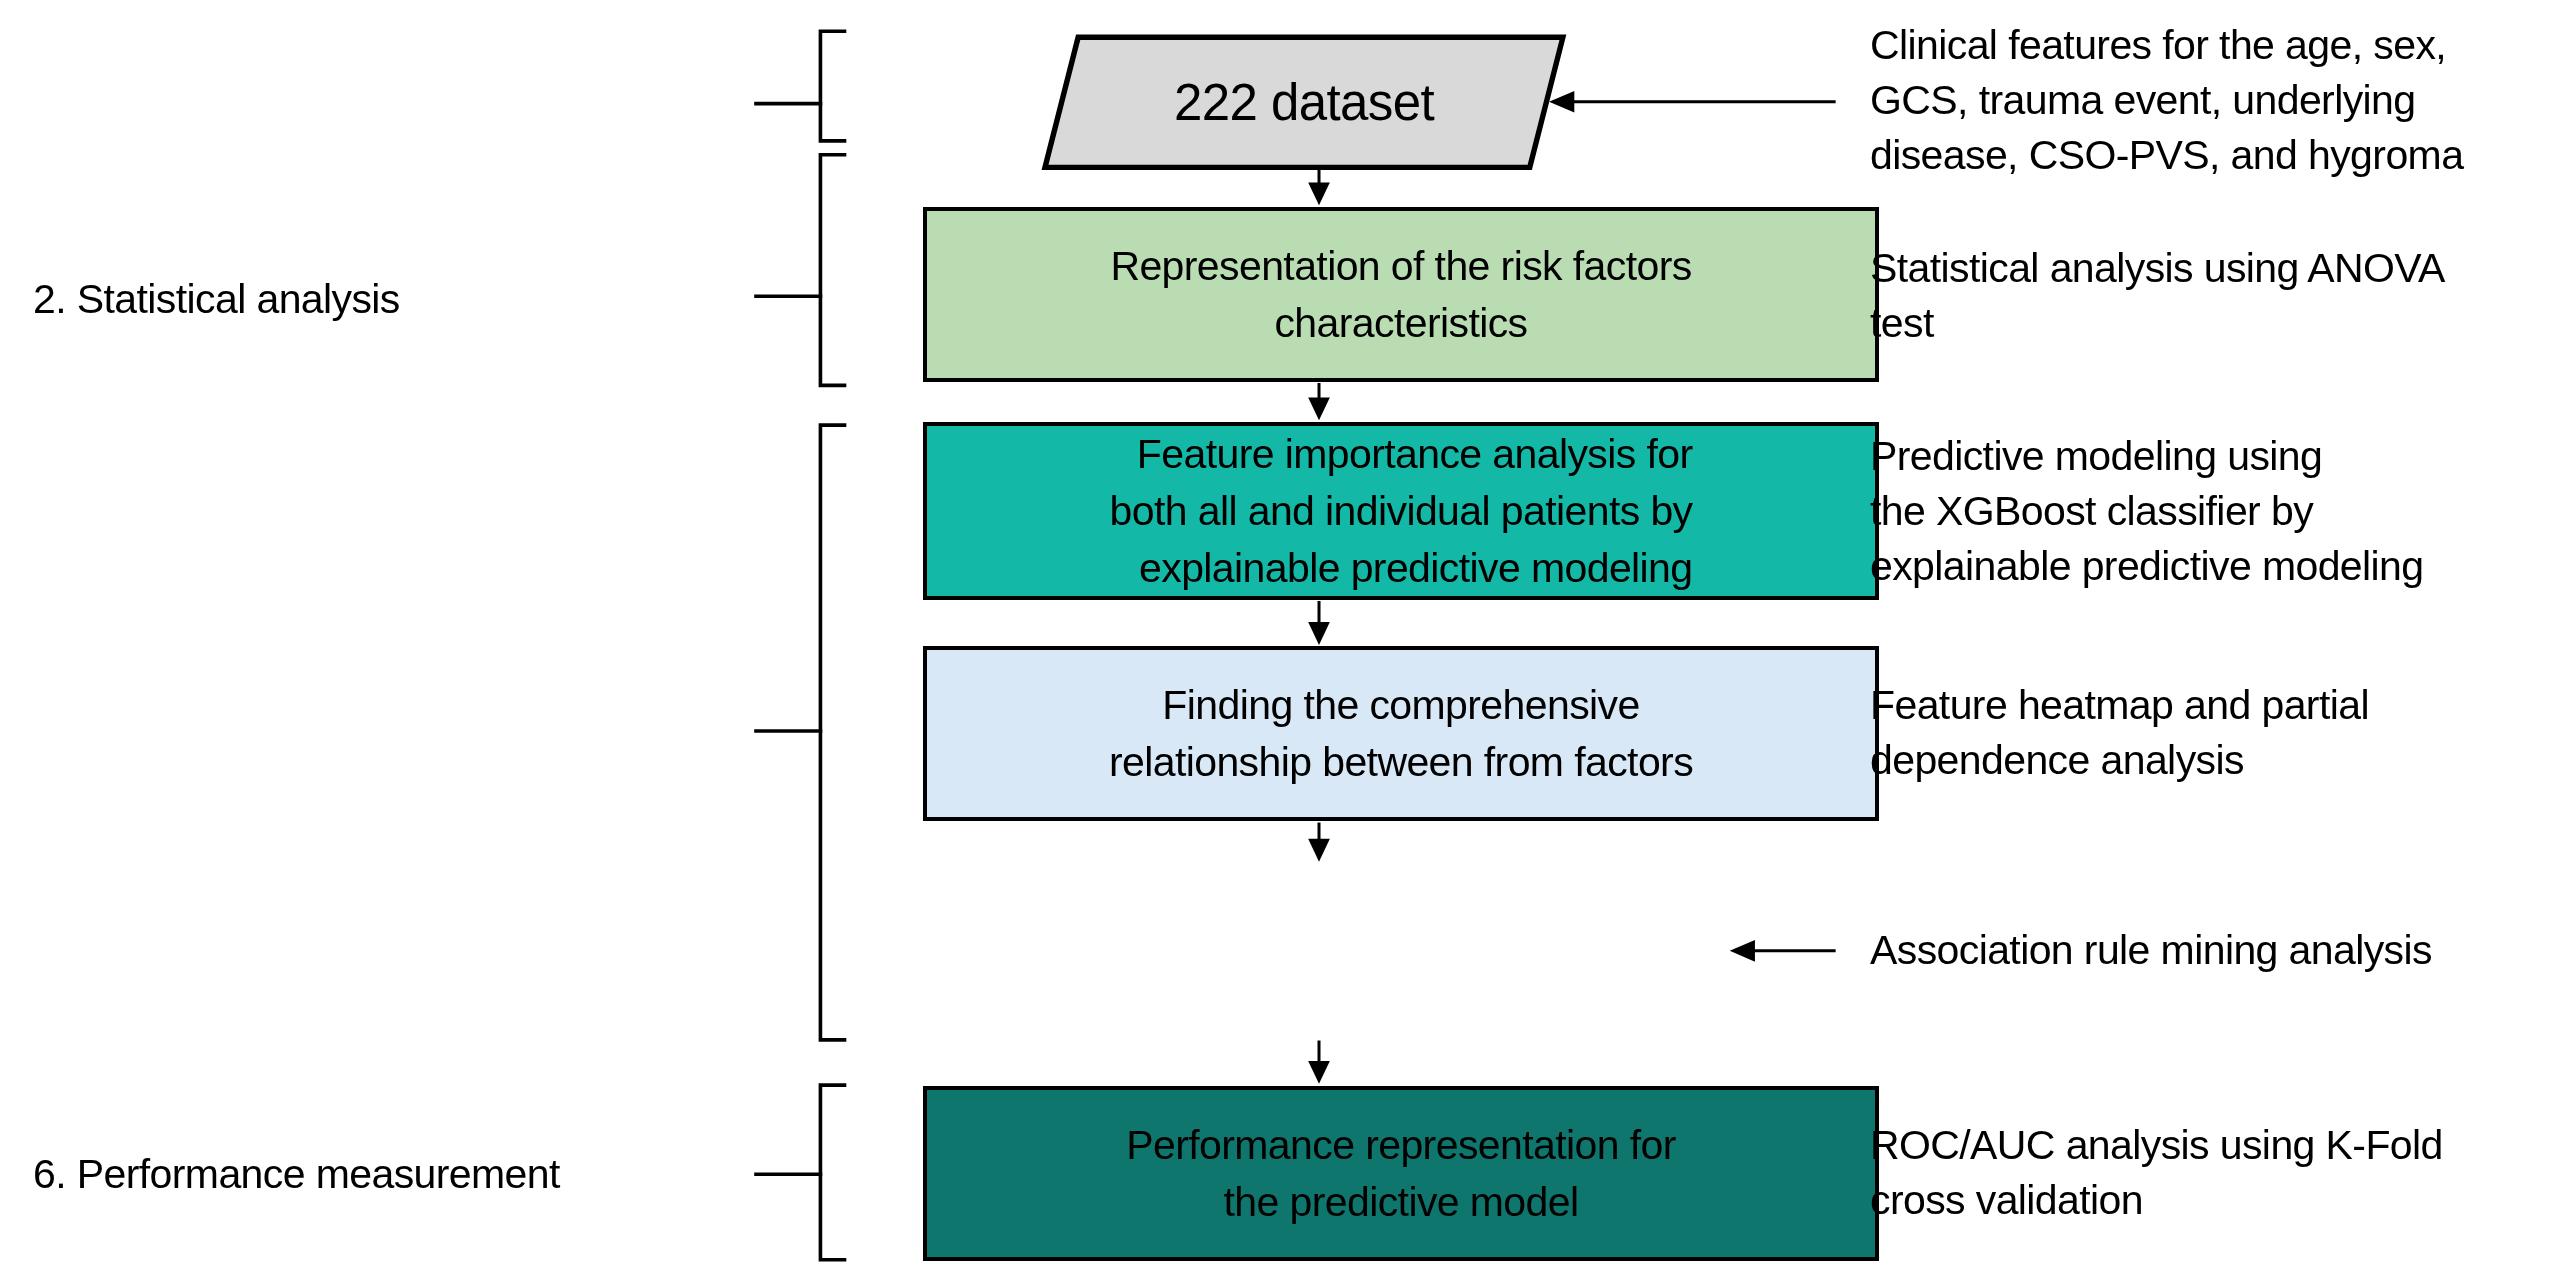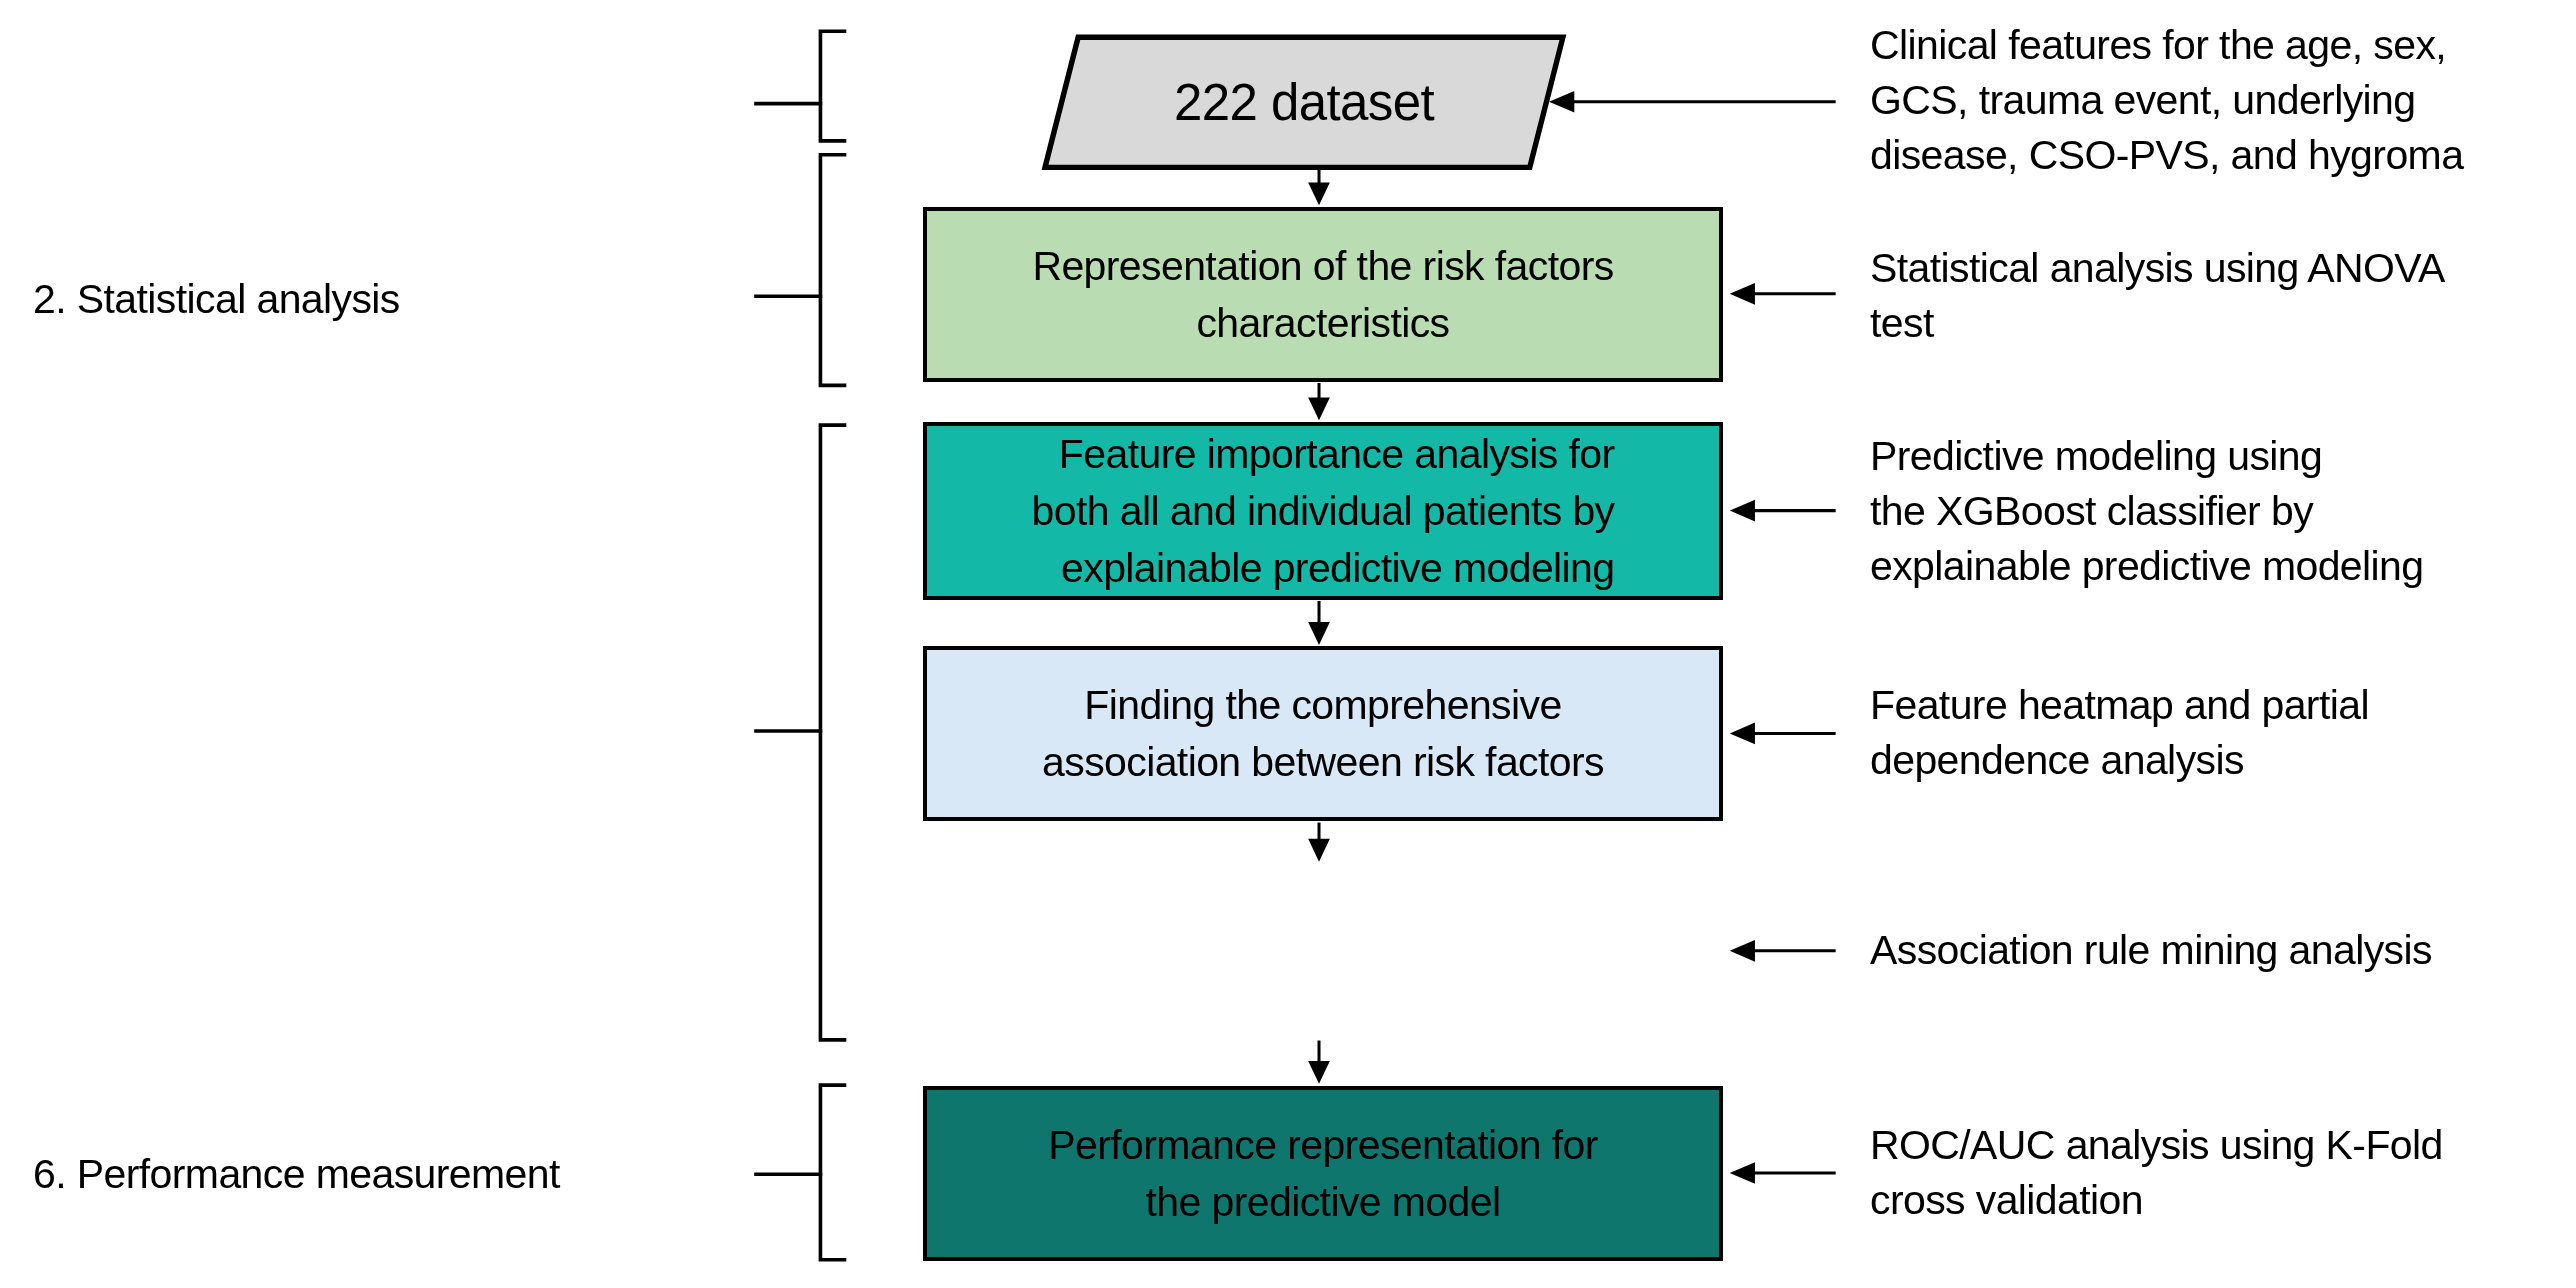--- a/index.html
+++ b/index.html
@@ -31,21 +31,21 @@
     text-align: left;
   }
   .stage1 { top: 25px; }
   .stage2 { top: 272px; }
   .stage3 { top: 637px; }
   .stage4 { top: 1147px; }
   
   .node {
     position: absolute;
     left: 923px;
-    width: 800px;
+    width: 956px;
     border: 4.8px solid #000000;
     box-sizing: border-box;
     display: flex;
     align-items: center;
     justify-content: center;
     text-align: center;
     font-size: 41px;
     line-height: 57px;
     letter-spacing: -0.6px;
     white-space: pre-line;
@@ -158,21 +158,21 @@
   <div class="txt stage stage4">6. Performance measurement</div>
 
   <div class="pgram-text">222 dataset</div>
 
   <div class="node node1" style="background: rgb(185, 220, 178);">Representation of the risk factors
 characteristics</div>
   <div class="node node2" style="background: #14b8a6; text-align: right;">Feature importance analysis for
 both all and individual patients by
 explainable predictive modeling</div>
   <div class="node node3" style="background: rgb(217, 232, 246);">Finding the comprehensive
-association between risk factors</div>
+relationship between from factors</div>
   <div class="node node5" style="background: #0f766e;">Performance representation for
 the predictive model</div>
 
   <div class="txt ann ann1">Clinical features for the age, sex,
 GCS, trauma event, underlying
 disease, CSO-PVS, and hygroma</div>
   <div class="txt ann ann2">Statistical analysis using ANOVA
 test</div>
   <div class="txt ann ann3">Predictive modeling using
 the XGBoost classifier by

